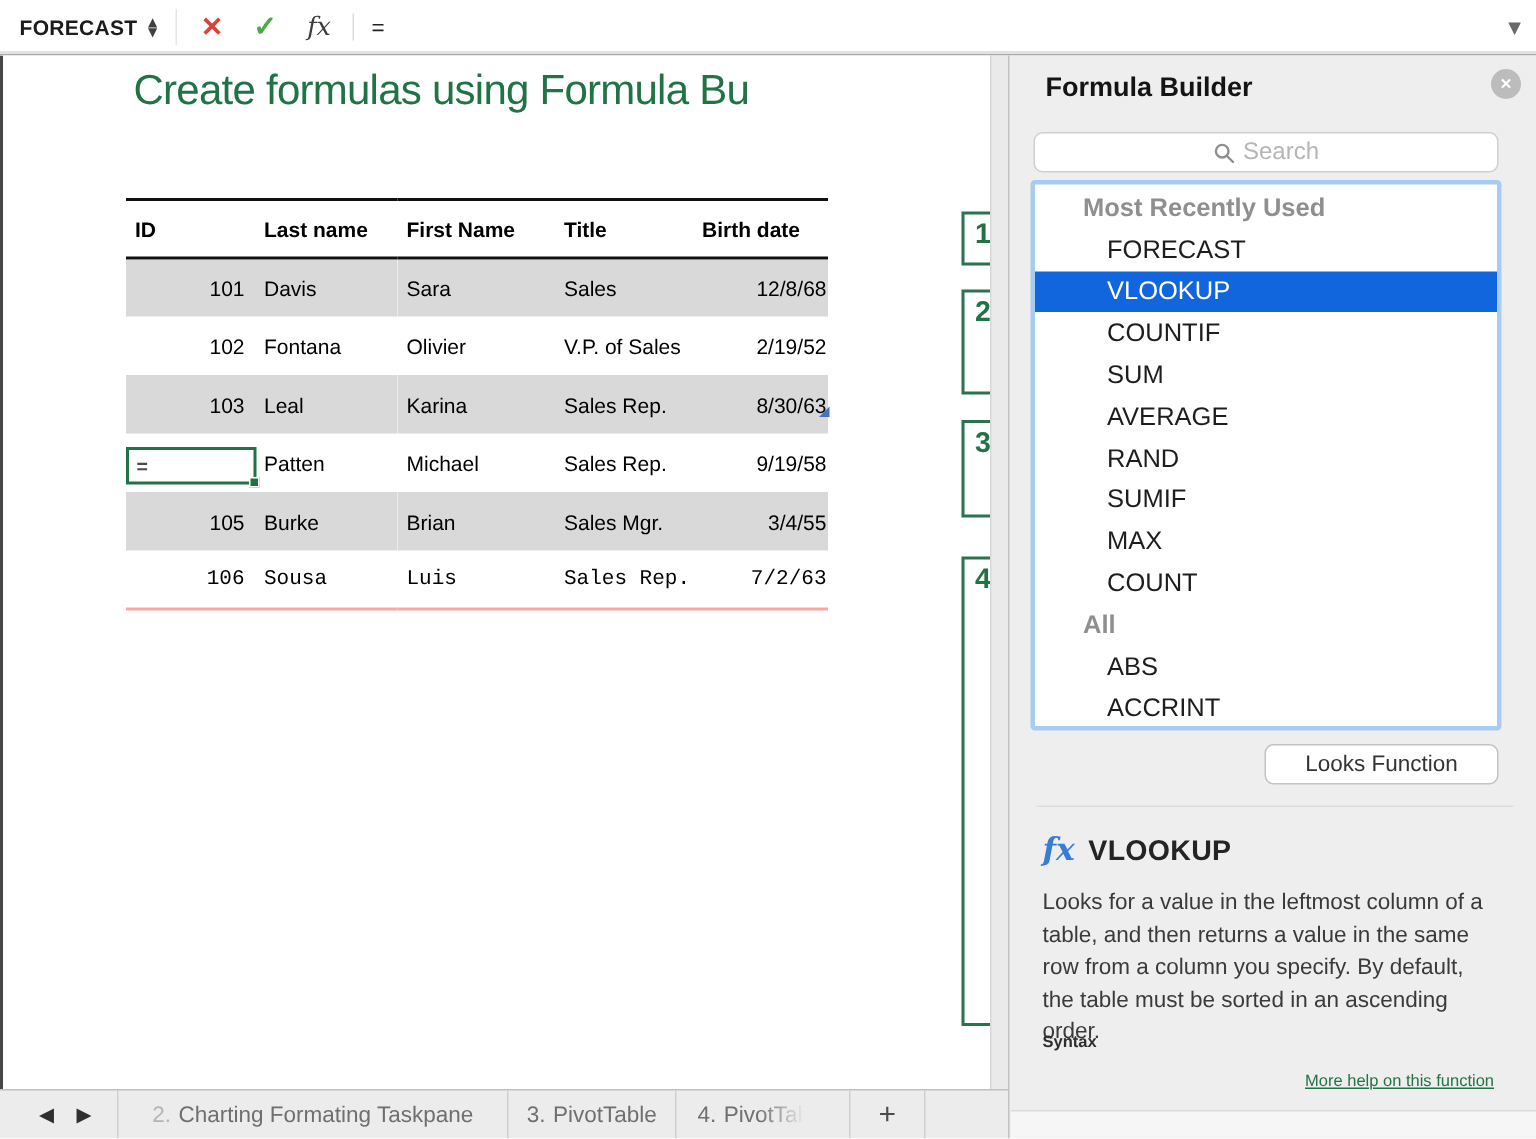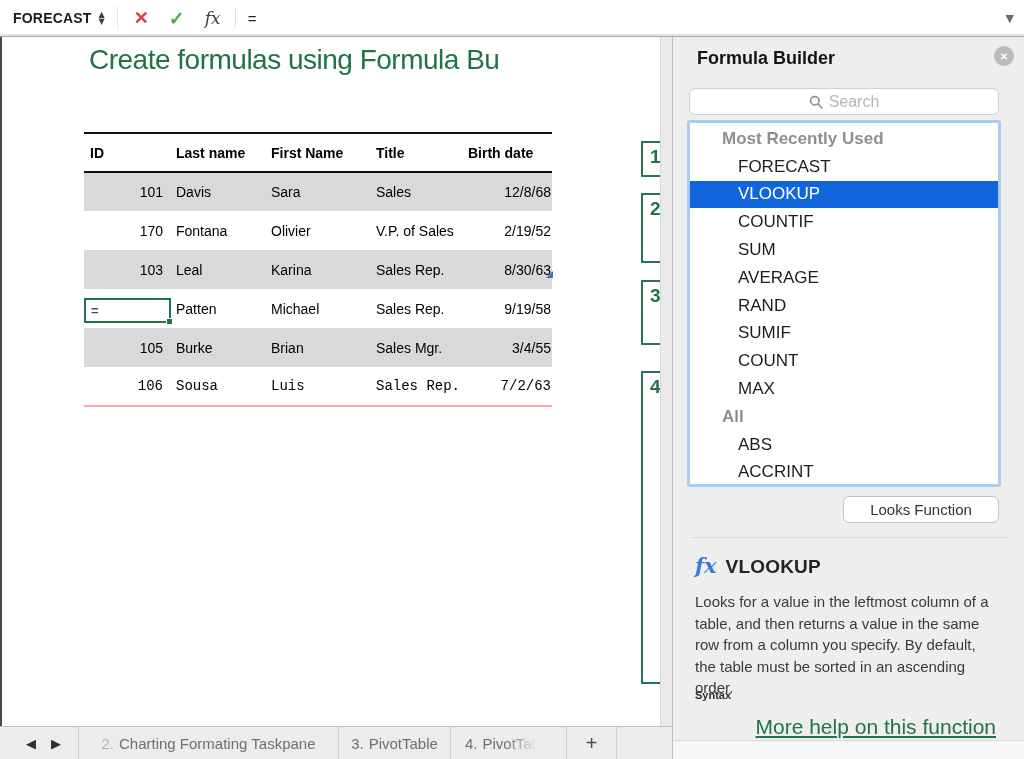--- a/index.html
+++ b/index.html
@@ -118,21 +118,21 @@
     position: absolute; left: 170px; top: 459px; width: 156px; height: 27px;
     background: #ffffff; border: 1px solid #c3c3c3; border-radius: 6px;
     font-size: 15px; color: #333; display: flex; align-items: center; justify-content: center;
   }
   .panel-divider { position: absolute; left: 18px; top: 500px; width: 318px; height: 1px; background: #d9dde1; }
   .detail-head { position: absolute; left: 22px; top: 516px; display: flex; align-items: baseline; }
   .detail-fx { font-family: "DejaVu Serif", serif; font-style: italic; font-weight: 700; font-size: 21px; color: #3a7bd5; }
   .detail-name { font-size: 19px; font-weight: 700; color: #242424; margin-left: 9px; letter-spacing: .2px; }
   .detail-desc { position: absolute; left: 22px; top: 554px; width: 303px; font-size: 15px; line-height: 21.5px; color: #3a3a3a; }
   .syntax-clip { position: absolute; left: 22px; top: 652px; width: 100px; height: 13px; overflow: hidden; font-size: 11px; font-weight: 700; color: #2e2e2e; }
-  .help-link { position: absolute; right: 28px; top: 678px; font-size: 21px; color: #217346; text-decoration: underline; cursor: pointer; }
+  .help-link { position: absolute; right: 28px; top: 678px; font-size: 11px; color: #217346; text-decoration: underline; cursor: pointer; }
   .panel-bottom { position: absolute; left: 1px; top: 703px; width: 351px; height: 19px; background: #f6f6f6; border-top: 1px solid #dadada; }
 
   
   .tabbar {
     position: absolute; left: 0; top: 726px; width: 672px; height: 33px;
     background: #ececec; border-top: 1px solid #c0c0c0;
     display: flex; align-items: stretch;
   }
   .nav-arrow { align-self: center; font-size: 13px; color: #2f2f2f; font-family: "DejaVu Sans", sans-serif; cursor: default; }
   .nav-prev { margin-left: 26px; }
@@ -195,21 +195,21 @@
     </thead>
     <tbody>
       <tr>
         <td class="num">101</td>
         <td>Davis</td>
         <td>Sara</td>
         <td>Sales</td>
         <td class="date">12/8/68</td>
       </tr>
       <tr>
-        <td class="num">170</td>
+        <td class="num">102</td>
         <td>Fontana</td>
         <td>Olivier</td>
         <td>V.P. of Sales</td>
         <td class="date">2/19/52</td>
       </tr>
       <tr>
         <td class="num">103</td>
         <td>Leal</td>
         <td>Karina</td>
         <td>Sales Rep.</td>
@@ -269,22 +269,22 @@
 
   <div class="listbox">
     <div class="lb-row hdr">Most Recently Used</div>
     <div class="lb-row">FORECAST</div>
     <div class="lb-row sel">VLOOKUP</div>
     <div class="lb-row">COUNTIF</div>
     <div class="lb-row">SUM</div>
     <div class="lb-row">AVERAGE</div>
     <div class="lb-row">RAND</div>
     <div class="lb-row">SUMIF</div>
+    <div class="lb-row">MAX</div>
     <div class="lb-row">COUNT</div>
-    <div class="lb-row">MAX</div>
     <div class="lb-row hdr">All</div>
     <div class="lb-row">ABS</div>
     <div class="lb-row">ACCRINT</div>
   </div>
 
   <div class="insert-btn">Looks Function</div>
 
   <div class="panel-divider"></div>
 
   <div class="detail-head">

